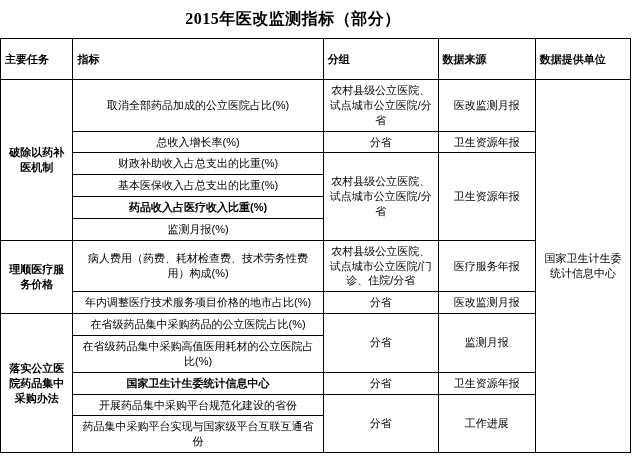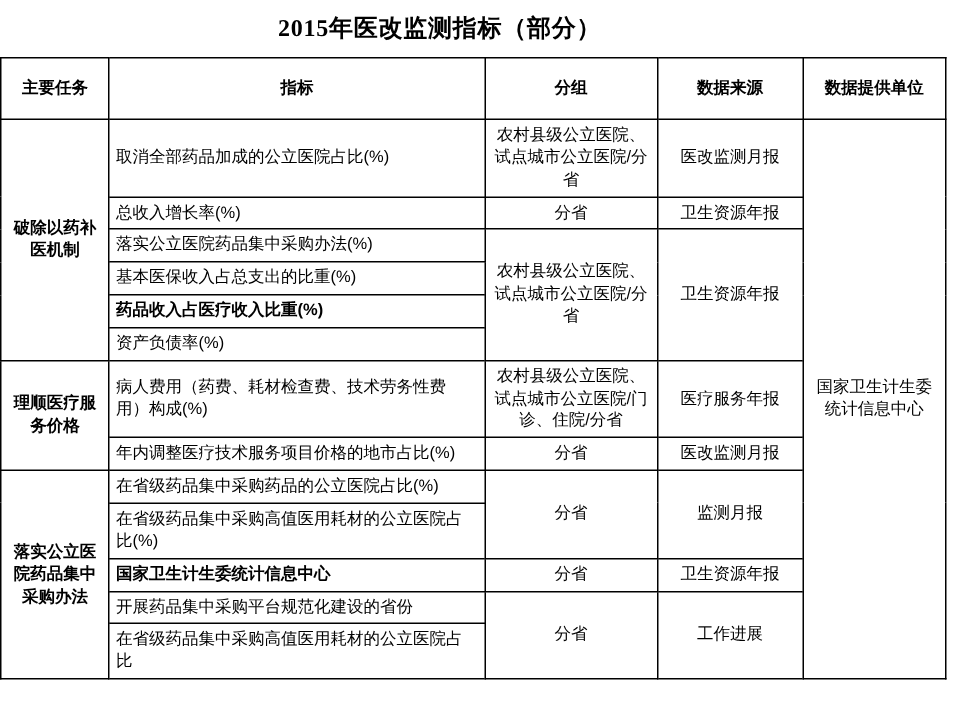--- a/index.html
+++ b/index.html
@@ -37,34 +37,34 @@
   }
   table.main td, table.main th {
     border: 1px solid #000000;
     font-size: 11px;
     padding: 3px 4px;
     vertical-align: middle;
     line-height: 1.35;
     font-family: "Liberation Sans", sans-serif;
   }
   thead th {
-    text-align: center;
+    text-align: left;
     font-weight: bold;
     font-size: 12px;
     height: 34px;
     padding: 4px 2px;
   }
   td.task {
     text-align: center;
     font-weight: bold;
     font-size: 12px;
     padding: 2px;
   }
   td.indicator {
-    text-align: left;
+    text-align: center;
     padding-left: 8px;
   }
   td.indicator.bold {
     font-weight: bold;
     margin-left: 30px;
   }
   td.group, td.source, td.provider {
     text-align: center;
   }
   td.provider {
@@ -111,35 +111,35 @@
         <td class="provider" rowspan="13">国家卫生计生委统计信息中心</td>
       </tr>
 
       <tr>
         <td class="indicator">总收入增长率(%)</td>
         <td class="group">分省</td>
         <td class="source">卫生资源年报</td>
       </tr>
 
       <tr>
-        <td class="indicator">落实公立医院药品集中采购办法(%)</td>
+        <td class="indicator">财政补助收入占总支出的比重(%)</td>
         <td class="group" rowspan="4">农村县级公立医院、试点城市公立医院/分省</td>
         <td class="source" rowspan="4">卫生资源年报</td>
       </tr>
 
       <tr>
         <td class="indicator">基本医保收入占总支出的比重(%)</td>
       </tr>
 
       <tr>
         <td class="indicator bold">药品收入占医疗收入比重(%)</td>
       </tr>
 
       <tr>
-        <td class="indicator">资产负债率(%)</td>
+        <td class="indicator">监测月报(%)</td>
       </tr>
 
       <tr>
         <td class="task" rowspan="2">理顺医疗服务价格</td>
         <td class="indicator">病人费用（药费、耗材检查费、技术劳务性费用）构成(%)</td>
         <td class="group">农村县级公立医院、试点城市公立医院/门诊、住院/分省</td>
         <td class="source">医疗服务年报</td>
       </tr>
 
       <tr>
@@ -165,18 +165,18 @@
         <td class="source">卫生资源年报</td>
       </tr>
 
       <tr>
         <td class="indicator">开展药品集中采购平台规范化建设的省份</td>
         <td class="group" rowspan="2">分省</td>
         <td class="source" rowspan="2">工作进展</td>
       </tr>
 
       <tr>
-        <td class="indicator">在省级药品集中采购高值医用耗材的公立医院占比</td>
+        <td class="indicator">药品集中采购平台实现与国家级平台互联互通省份</td>
       </tr>
 
     </tbody>
   </table>
 </div>
 
 </body></html>

